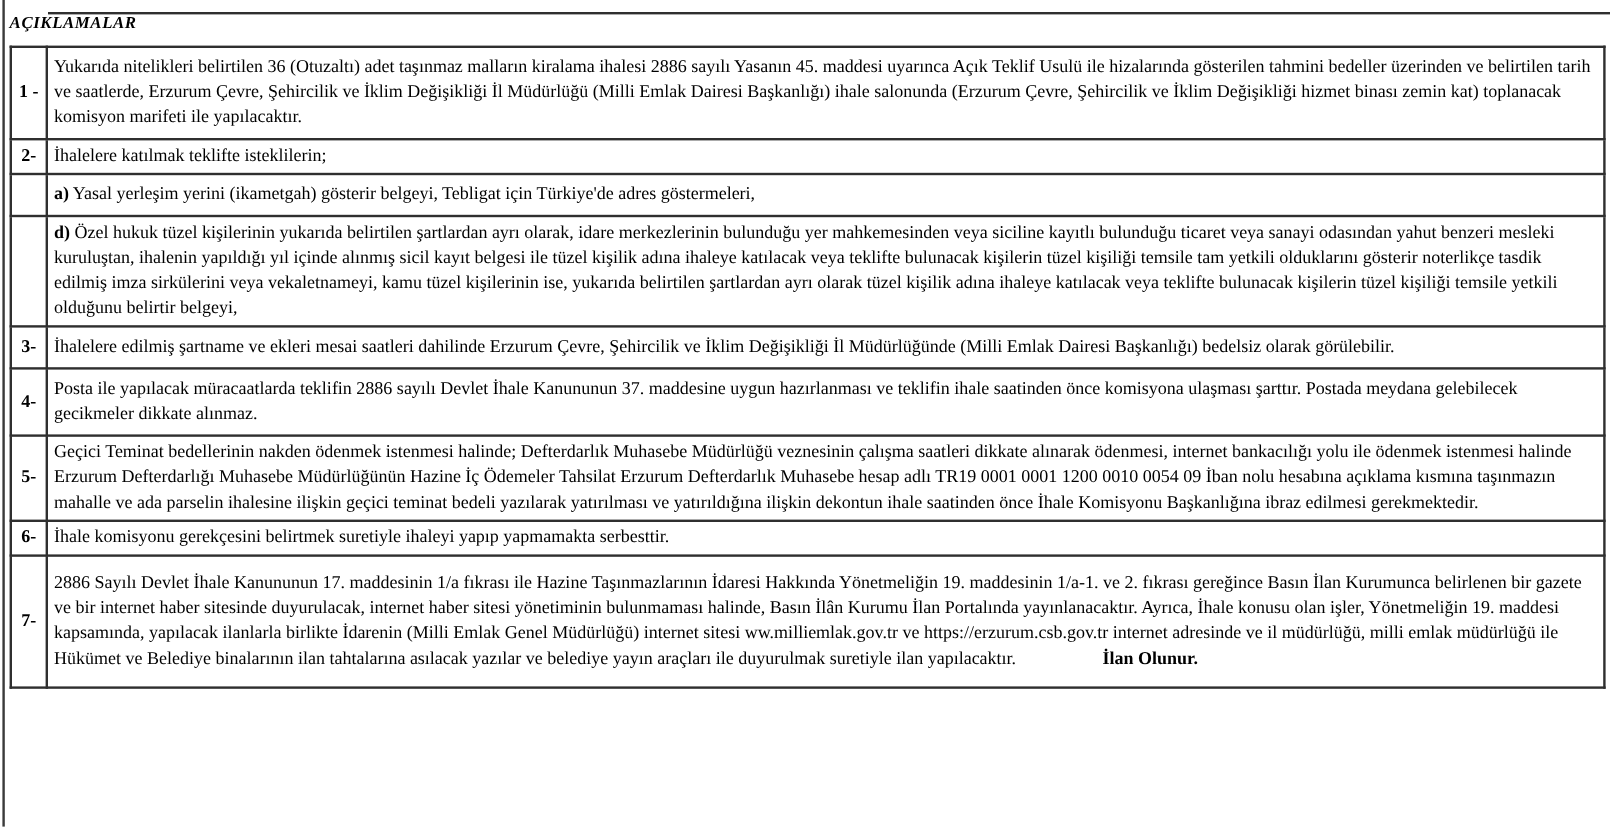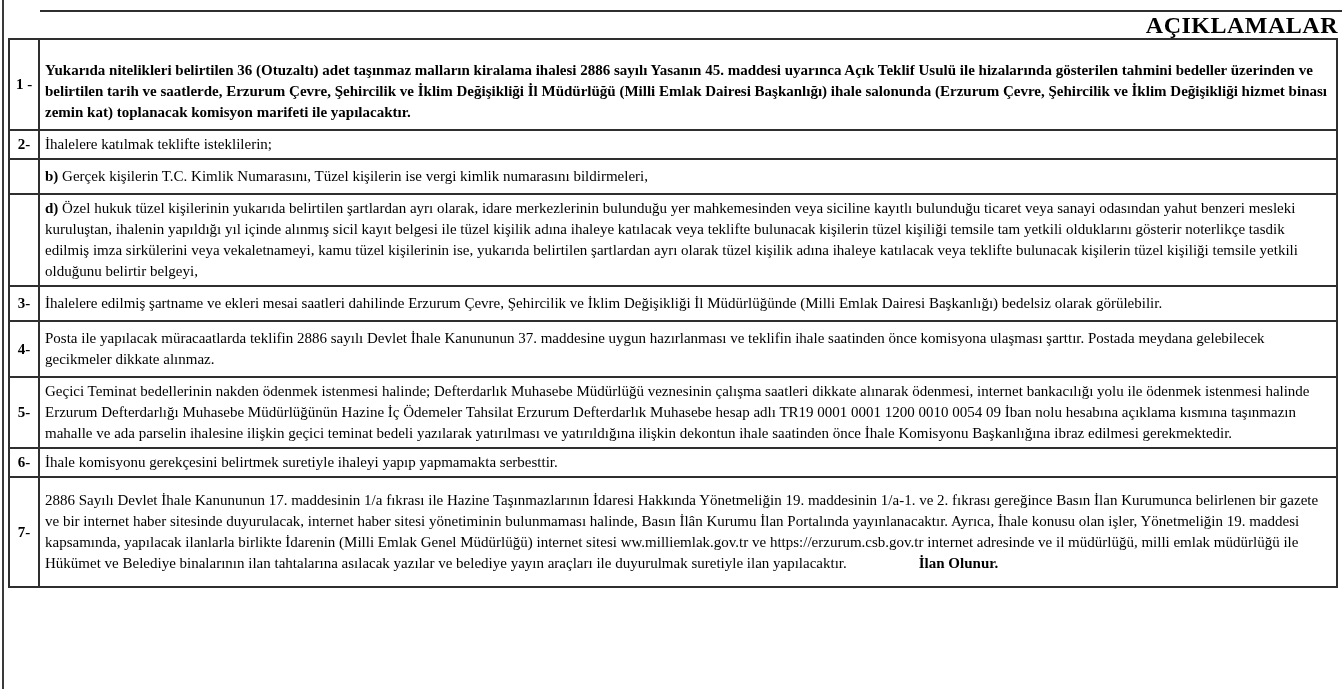--- a/index.html
+++ b/index.html
@@ -27,24 +27,25 @@
     top: 10px;
     width: 1302px;
     height: 2px;
     background: #2f2f2f;
   }
   .doc-title {
     position: absolute;
     left: 8px;
     top: 12px;
     width: 1330px;
-    text-align: right;
+    text-align: left;
     font-weight: bold;
-    font-size: 24px;
+    font-size: 14px;
     letter-spacing: 0.5px;
+    font-style: italic;
   }
   table.ann {
     position: absolute;
     left: 8px;
     top: 38px;
     width: 1330px;
     border-collapse: collapse;
     table-layout: fixed;
     font-size: 15px;
     line-height: 21px;
@@ -57,21 +58,21 @@
     text-align: center;
     vertical-align: middle;
     font-weight: bold;
     padding: 2px 1px;
   }
   td.txt {
     vertical-align: middle;
     padding: 3px 5px 3px 5px;
     text-align: left;
   }
-  tr.pad-s  td.txt { padding-top: 20px;  padding-bottom: 6px; font-weight: bold;  }
+  tr.pad-s  td.txt { padding-top: 6px;  padding-bottom: 6px;  }
   tr.pad-m  td.txt { padding-top: 6px;  padding-bottom: 6px;  }
   tr.pad-xl td.txt { padding-top: 12px; padding-bottom: 12px; }
   tr.bold-row td.txt { font-weight: bold; }
   .prefix { font-weight: bold; }
   .suffix-bold { font-weight: bold; margin-left: 72px; margin-top: 46px; }
 </style>
 </head>
 <body>
 
 <div class="scan-edge-left"></div>
@@ -83,21 +84,21 @@
       <tr class="pad-s">
     <td class="num">1 -</td>
     <td class="txt"><span>Yukarıda nitelikleri belirtilen 36 (Otuzaltı) adet taşınmaz malların kiralama ihalesi 2886 sayılı Yasanın 45. maddesi uyarınca Açık Teklif Usulü ile hizalarında gösterilen tahmini bedeller üzerinden ve belirtilen tarih ve saatlerde, Erzurum Çevre, Şehircilik ve İklim Değişikliği İl Müdürlüğü (Milli Emlak Dairesi Başkanlığı)  ihale  salonunda (Erzurum Çevre, Şehircilik ve İklim Değişikliği hizmet binası zemin kat) toplanacak komisyon marifeti ile yapılacaktır.</span></td>
   </tr>
   <tr>
     <td class="num">2-</td>
     <td class="txt"><span>İhalelere katılmak teklifte isteklilerin;</span></td>
   </tr>
   <tr class="pad-m">
     <td class="num"></td>
-    <td class="txt"><span class="prefix">b)</span><span> Gerçek kişilerin T.C. Kimlik Numarasını, Tüzel kişilerin ise vergi kimlik numarasını bildirmeleri,</span></td>
+    <td class="txt"><span class="prefix">a)</span><span> Yasal yerleşim yerini (ikametgah) gösterir belgeyi, Tebligat için Türkiye'de adres göstermeleri,</span></td>
   </tr>
   <tr>
     <td class="num"></td>
     <td class="txt"><span class="prefix">d)</span><span> Özel hukuk tüzel kişilerinin yukarıda belirtilen şartlardan ayrı olarak, idare merkezlerinin bulunduğu yer mahkemesinden veya siciline kayıtlı bulunduğu ticaret veya sanayi odasından yahut benzeri mesleki kuruluştan, ihalenin yapıldığı yıl içinde alınmış sicil kayıt belgesi ile tüzel kişilik adına ihaleye katılacak veya teklifte bulunacak kişilerin tüzel kişiliği temsile tam yetkili olduklarını gösterir noterlikçe tasdik edilmiş imza sirkülerini veya vekaletnameyi, kamu tüzel kişilerinin ise, yukarıda belirtilen şartlardan ayrı olarak tüzel kişilik adına ihaleye katılacak veya teklifte bulunacak kişilerin tüzel kişiliği temsile yetkili olduğunu belirtir belgeyi,</span></td>
   </tr>
   <tr class="pad-m">
     <td class="num">3-</td>
     <td class="txt"><span>İhalelere edilmiş şartname ve ekleri mesai saatleri dahilinde Erzurum Çevre, Şehircilik ve İklim Değişikliği İl Müdürlüğünde (Milli Emlak Dairesi Başkanlığı) bedelsiz olarak görülebilir.</span></td>
   </tr>
   <tr class="pad-m">

